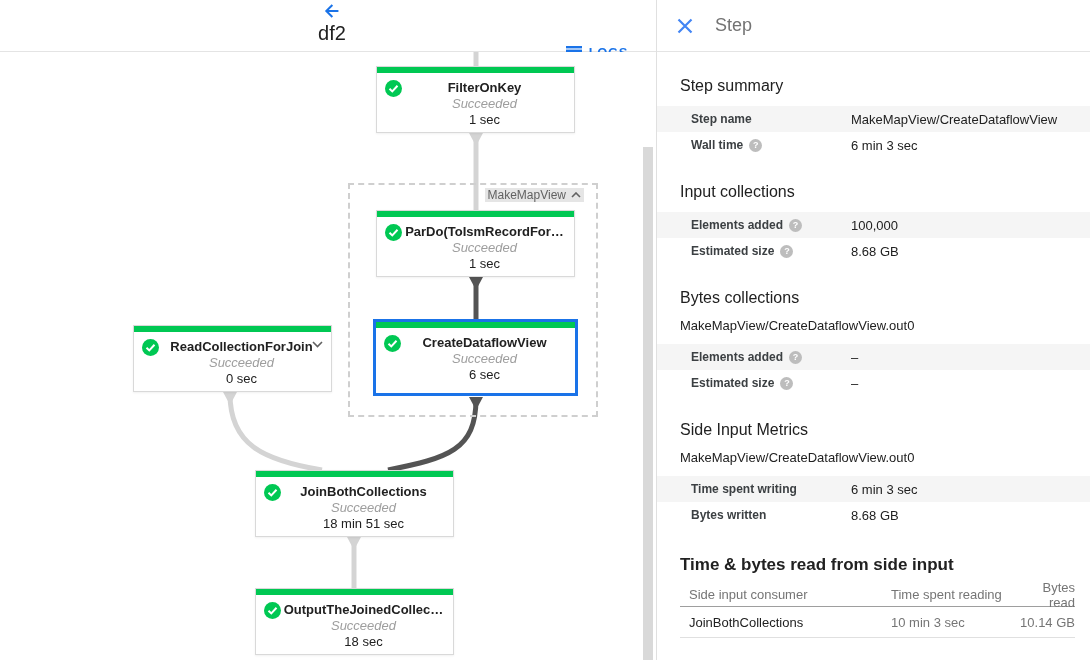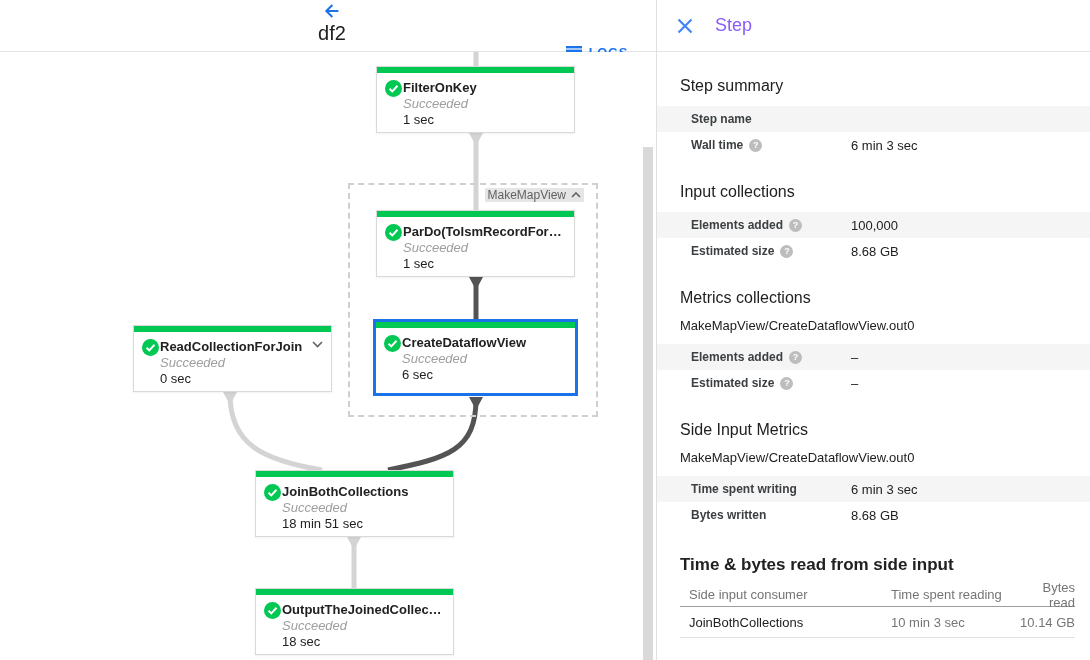--- a/index.html
+++ b/index.html
@@ -35,21 +35,21 @@
     position:absolute; top:3px; right:12px; display:flex; align-items:center; gap:5px;
     font-size:12px; color:#616161; background:#e5e5e5; padding:0 3px; cursor:pointer;
   }
   .node {
     position:absolute; width:199px; height:67px; background:#fff;
     border:1px solid #d9d9d9; cursor:pointer;
     box-shadow:0 1px 2px rgba(0,0,0,.06);
   }
   .node .bar { position:absolute; left:0; top:0; right:0; height:6px; background:#00c853; }
   .node .check { position:absolute; left:8px; top:13px; }
-  .node .txt { padding:13px 8px 0 26px; text-align:left; }
+  .node .txt { padding:13px 8px 0 26px; text-align:center; }
   .node .title { font-size:13px; font-weight:bold; color:#212121; white-space:nowrap; overflow:hidden; line-height:16px; }
   .node .status { font-size:13px; color:#9e9e9e; line-height:16px;font-style:italic; }
   .node .time { font-size:13px; color:#212121; line-height:16px; }
   .node .chev { position:absolute; right:8px; top:15px; }
   .node-filteronkey { left:376px; top:14px; }
   .node-pardo { left:376px; top:158px; }
   .node-create { left:373px; top:267px; width:205px; height:77px; border:3px solid #1a73e8; box-shadow:none; }
   .node-read { left:133px; top:273px; }
   .node-join { left:255px; top:418px; }
   .node-output { left:255px; top:536px; }
@@ -59,21 +59,21 @@
   }
   
   .panel {
     position:absolute; left:656px; top:0; width:434px; height:660px;
     background:#fff; border-left:1px solid #e0e0e0;
   }
   .panel-header {
     height:52px; display:flex; align-items:center; border-bottom:1px solid #e4e4e4;
   }
   .close-btn { width:40px; height:40px; margin-left:8px; display:flex; align-items:center; justify-content:center; cursor:pointer; }
-  .panel-title { font-size:18px; color:#8b5cf6; margin-left:10px; }
+  .panel-title { font-size:18px; color:#737373; margin-left:10px; }
   .section-heading { font-size:16px; font-weight:400; color:#212121; margin:25px 0 11px 23px; }
   .collection-name { font-size:13px; color:#212121; margin:0 0 11px 23px; }
   .metric-row { display:flex; align-items:center; height:26px; padding-left:34px; }
   .metric-row.striped { background:#f5f5f5; }
   .metric-label { width:160px; display:flex; align-items:center; gap:6px;
     font-size:12px; font-weight:bold; color:#3c4043; }
   .metric-value { font-size:13px; color:#212121; }
   .help-icon {
     width:13px; height:13px; border-radius:50%; background:#bdbdbd; color:#fff;
     font-size:9px; font-weight:bold; display:inline-flex; align-items:center; justify-content:center;
@@ -237,20 +237,21 @@
     </div>
     <span class="panel-title">Step</span>
   </div>
 
   <div>
     <div class="section-heading">Step summary</div>
     <div class="metric-row striped">
       <span class="metric-label">
         <span>Step name</span>
       </span>
+      <span class="metric-value">MakeMapView/CreateDataflowView</span>
     </div>
     <div class="metric-row">
       <span class="metric-label">
         <span>Wall time</span>
         <span class="help-icon">?</span>
       </span>
       <span class="metric-value">6 min 3 sec</span>
     </div>
   </div>
 
@@ -266,21 +267,21 @@
     <div class="metric-row">
       <span class="metric-label">
         <span>Estimated size</span>
         <span class="help-icon">?</span>
       </span>
       <span class="metric-value">8.68 GB</span>
     </div>
   </div>
 
   <div>
-    <div class="section-heading">Metrics collections</div>
+    <div class="section-heading">Bytes collections</div>
     <div class="collection-name">MakeMapView/CreateDataflowView.out0</div>
     <div class="metric-row striped">
       <span class="metric-label">
         <span>Elements added</span>
         <span class="help-icon">?</span>
       </span>
       <span class="metric-value">–</span>
     </div>
     <div class="metric-row">
       <span class="metric-label">

